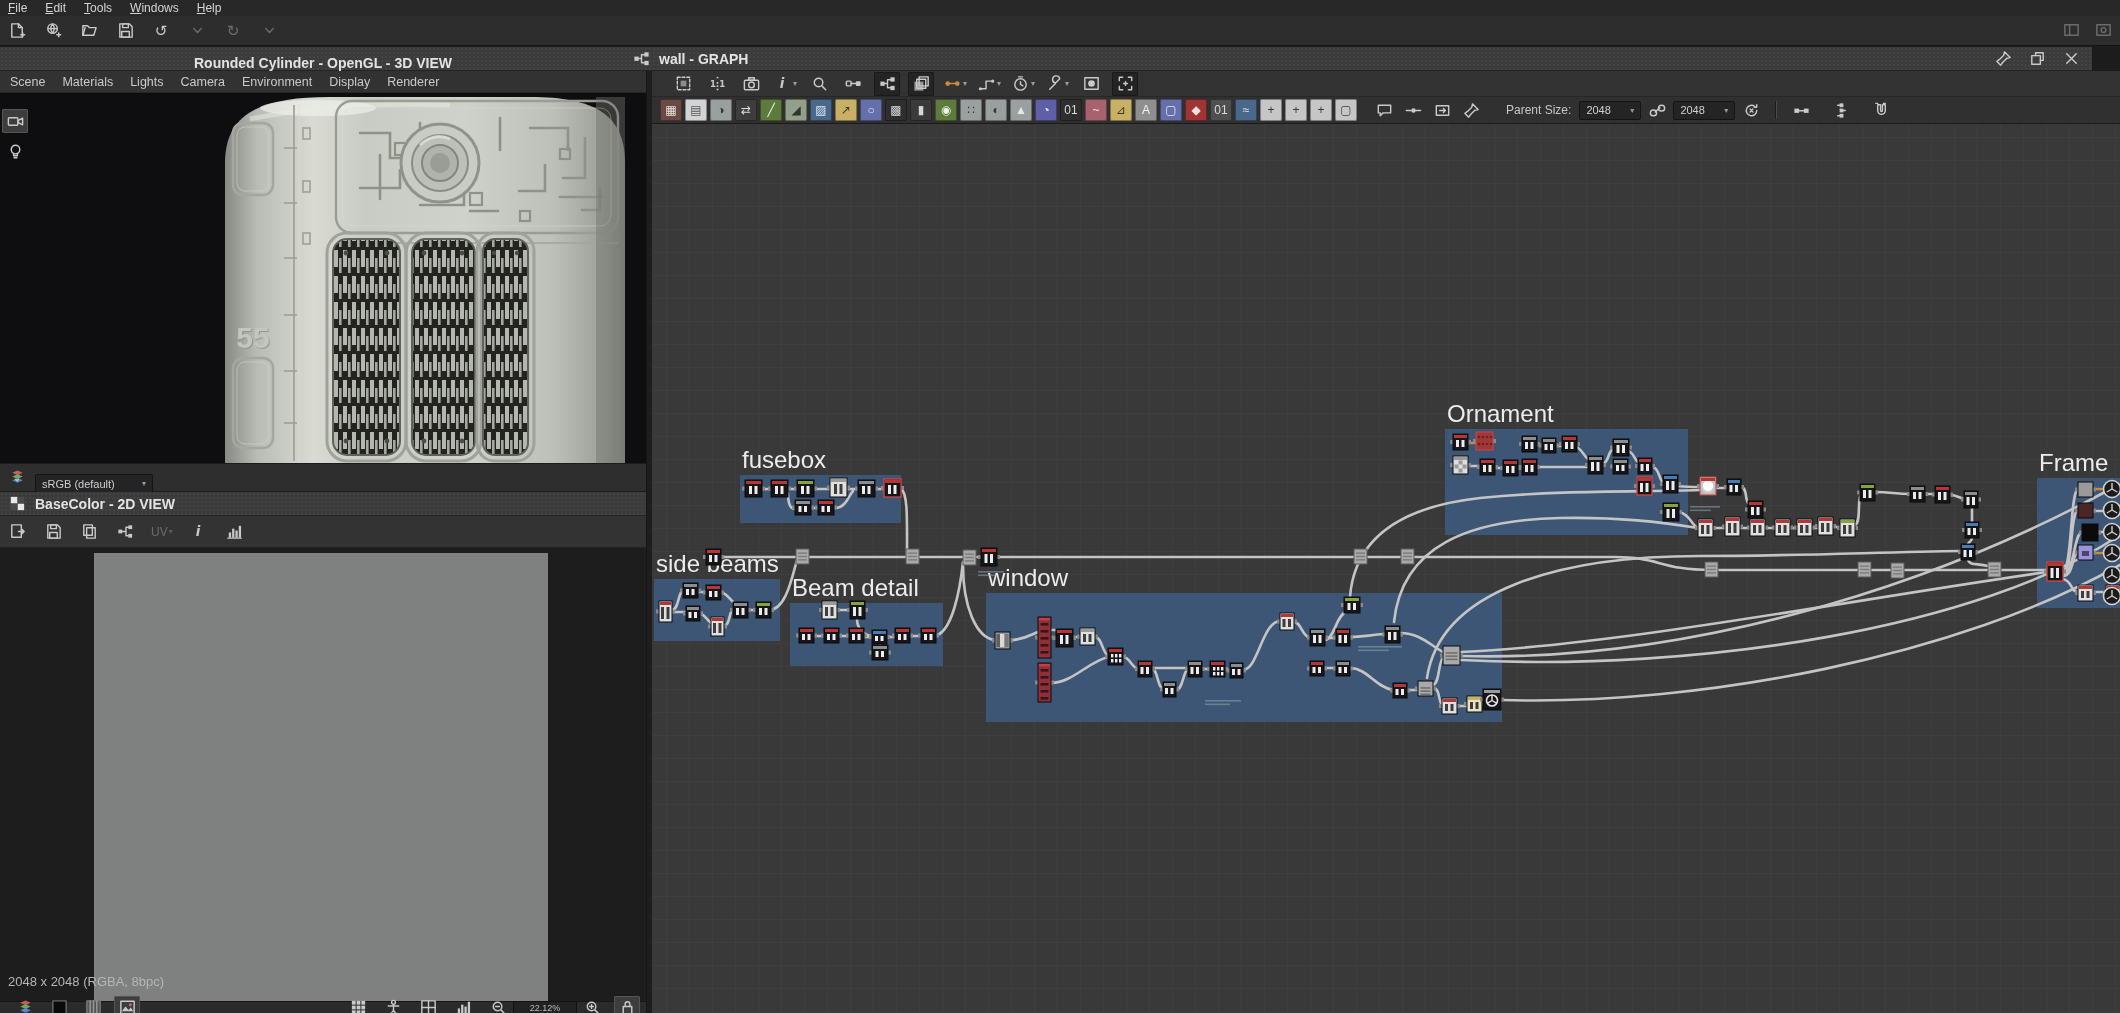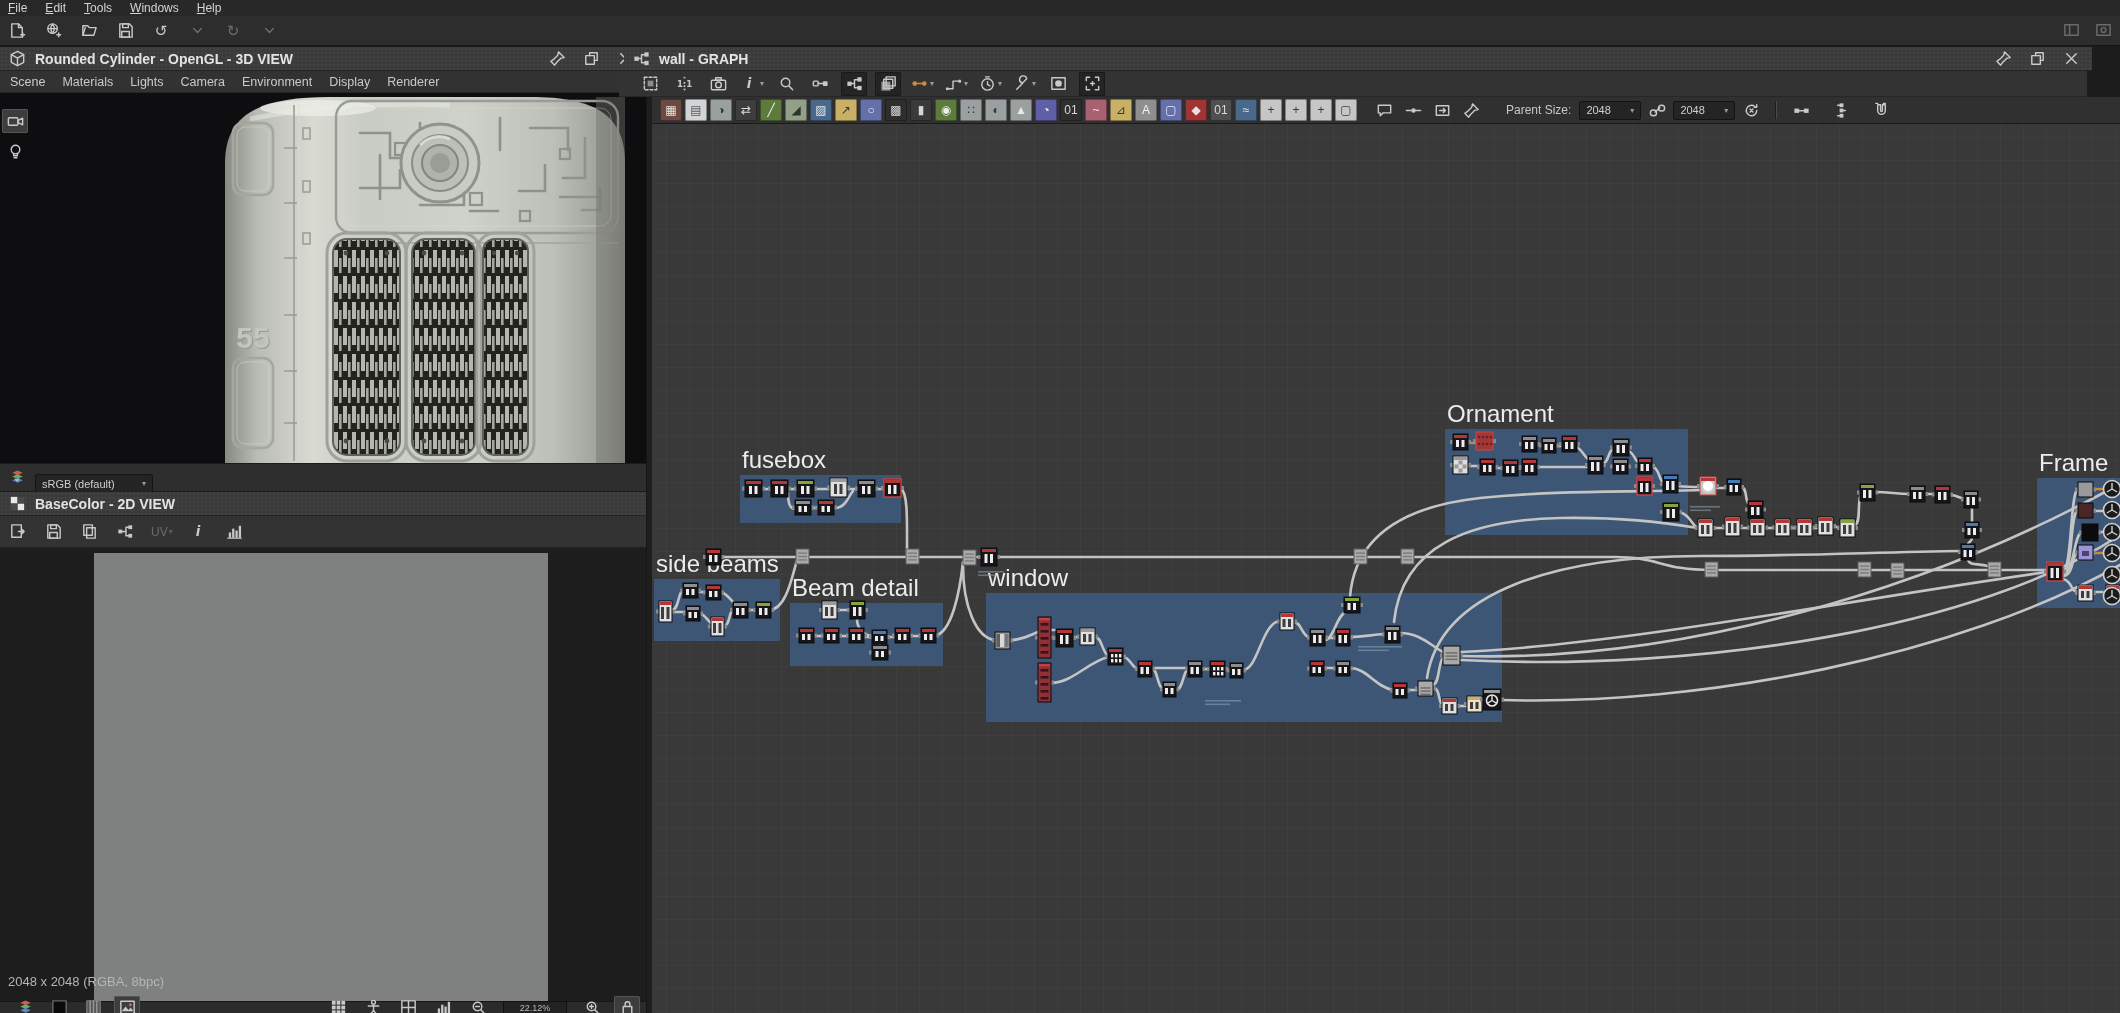--- a/index.html
+++ b/index.html
@@ -101,21 +101,21 @@
       </span>
       <span class="ib   dim">
         <svg class="icn" style="" viewBox="0 0 20 20">
           <rect x="3" y="4" width="14" height="11"></rect>
           <circle cx="10" cy="9.5" r="2.5"></circle>
         </svg>
       </span>
     </span>
 </div>
 
-<div class="abs bar titlebar" style="left:0;top:47px;width:646px;height:24px;">
+<div class="abs bar titlebar" style="left:0;top:47px;width:646px;height:24px;flex-direction:column;">
   <svg class="icn" viewBox="0 0 20 20">
       <path d="M10 2.5 16.5 6v8L10 17.5 3.5 14V6Z"></path>
       <path d="M3.5 6 10 9.5 16.5 6M10 9.5V17.5"></path>
     </svg>
   <span>Rounded Cylinder - OpenGL - 3D VIEW</span>
   <span class="sp"></span>
   <span class="ib">
       <svg class="icn" viewBox="0 0 20 20">
         <path d="M11 3l6 6-3.5.7L9 14.2 7 17 3 13l2.8-2L10.3 6.5Z"></path>
       </svg>
@@ -334,21 +334,21 @@
         <rect x="11" y="9" width="2.4" height="7.5" class="f"></rect>
         <rect x="14.5" y="4" width="2.4" height="12.5" class="f"></rect>
       </svg>
     </span>
   </div>
 
 <div class="abs" style="left:0;top:548px;width:646px;height:453px;background:#1d1d1d;">
   <div class="abs" style="left:94px;top:5px;width:454px;height:448px;background:#7f8080;"></div>
   <div class="abs" id="status-2d" style="left:8px;top:426px;">2048 x 2048 (RGBA, 8bpc)</div>
 </div>
-<div class="abs bar" style="left:0;top:1001px;width:646px;height:12px;background:#2b2b2b;border-top:1px solid #171717;gap:12px;padding-left:12px;box-sizing:border-box;">
+<div class="abs bar" style="left:0;top:1001px;width:646px;height:12px;background:#2b2b2b;border-top:1px solid #171717;gap:2px;padding-left:12px;box-sizing:border-box;">
   <span id="bb-left" class="bar" style="gap:8px;">
       <span class="ib   ">
         <svg class="icn" style="" viewBox="0 0 20 20">
           <path d="M10 2.5 15.5 5 10 7.5 4.5 5Z" fill="#c95b5b" stroke="none"></path>
           <path d="M10 6.5 15.5 9 10 11.5 4.5 9Z" fill="#6faa5c" stroke="none"></path>
           <path d="M10 10.5 15.5 13 10 15.5 4.5 13Z" fill="#5c86c9" stroke="none"></path>
         </svg>
       </span>
       <span class="ib   ">
         <svg class="icn" style="" viewBox="0 0 20 20">
@@ -452,21 +452,21 @@
         <rect x="4" y="7" width="9" height="9"></rect>
         <path d="M8 7V4h8v8h-3"></path>
       </svg>
     </span>
   <span class="ib">
       <svg class="icn" viewBox="0 0 20 20">
         <path d="M5 5 15 15M15 5 5 15"></path>
       </svg>
     </span>
 </div>
-<div class="abs bar" id="graph-toolbar1" style="left:619px;top:71px;width:1468px;height:26px;background:#333333;border-bottom:1px solid #272727;gap:8px;padding-left:18px;box-sizing:border-box;">
+<div class="abs bar" id="graph-toolbar1" style="left:652px;top:71px;width:1468px;height:26px;background:#333333;border-bottom:1px solid #272727;gap:8px;padding-left:18px;box-sizing:border-box;">
     <span class="ib   ">
       <svg class="icn" style="" viewBox="0 0 20 20">
         <rect x="3.5" y="3.5" width="13" height="13" stroke-dasharray="3 2"></rect>
         <rect x="7" y="7" width="6" height="6" class="f" opacity=".6"></rect>
       </svg>
     </span>
     <span class="ib   ">
       <svg class="icn" style="" viewBox="0 0 20 20">
         <text x="2" y="14" font-size="9" font-weight="bold">1:1</text>
         <path d="M10 2.5l-1.5 2h3zM10 17.5l-1.5-2h3z" class="f"></path>

